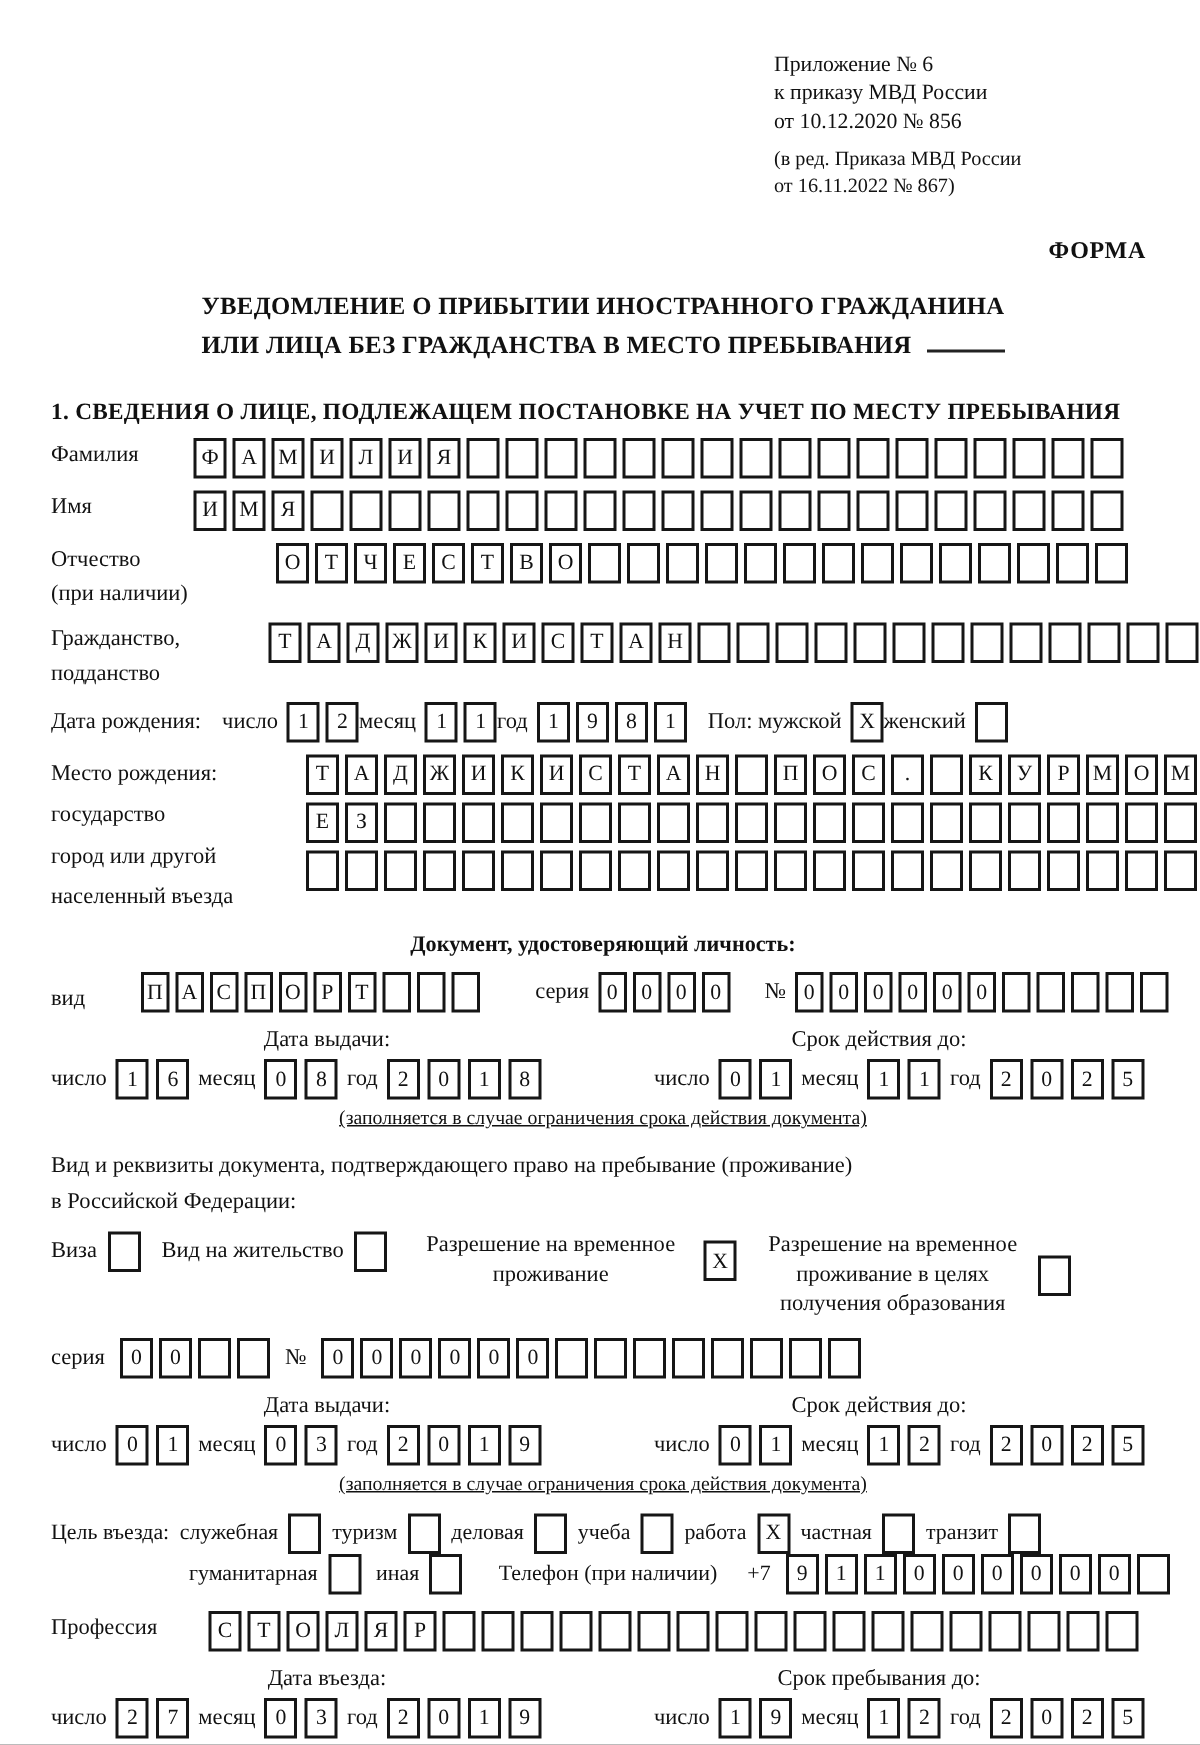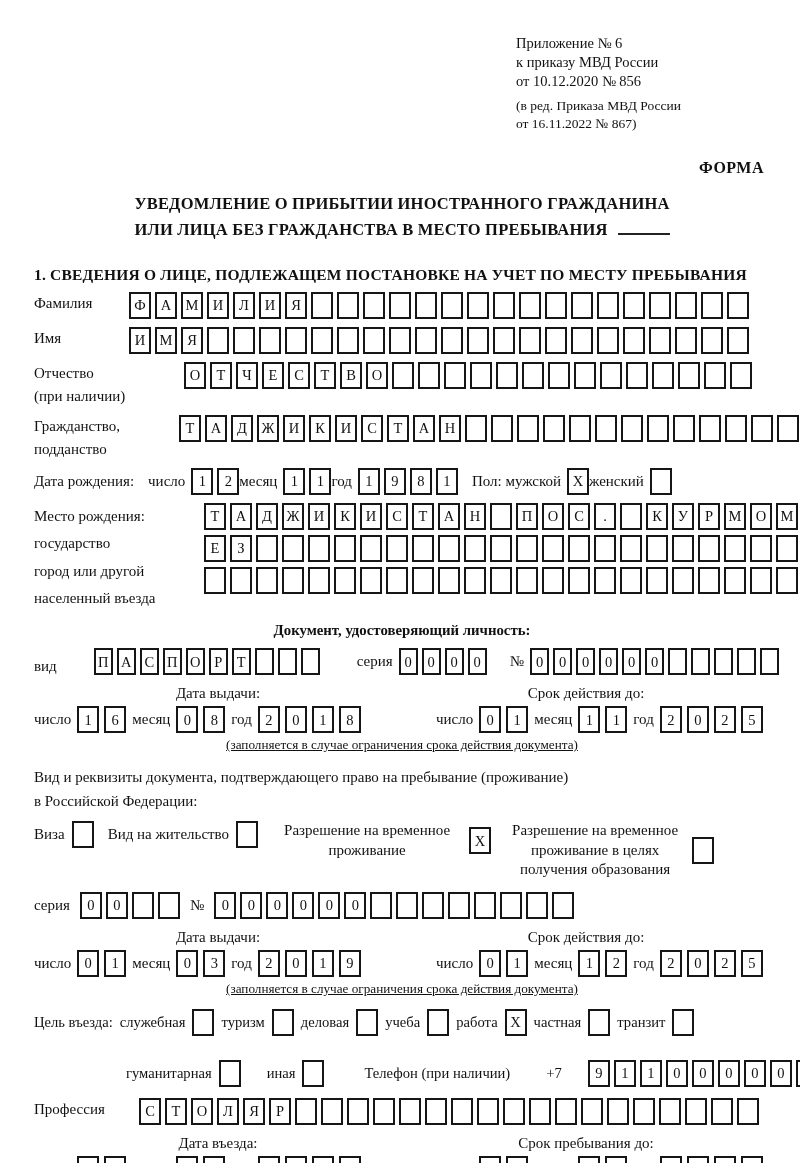--- a/index.html
+++ b/index.html
@@ -38,21 +38,21 @@
   .note{font-size:13.2px;text-align:center;margin-top:4px;text-decoration:underline;}
   
   .inl{display:inline-flex;align-items:center;gap:6px;white-space:nowrap;}
   .gap-l{margin-left:14px;}
   .opt{display:inline-flex;align-items:center;gap:7px;}
   .optlbl{line-height:1.3;}
   .optw2{max-width:190px;text-align:center;}
   .optw3{max-width:180px;text-align:center;}
   .doc-heading{font-weight:bold;text-align:center;margin-top:10px;font-size:14.8px;}
   .purpose-row{display:flex;align-items:center;gap:7px;margin-top:12px;font-size:14.6px;white-space:nowrap;}
-  .purpose-row2{display:flex;align-items:center;gap:26px;margin-top:24px;margin-left:92px;font-size:14.6px;white-space:nowrap;}
+  .purpose-row2{display:flex;align-items:center;gap:10px;margin-top:0;margin-left:92px;font-size:14.6px;white-space:nowrap;}
   .intro{margin-top:12px;line-height:1.6;}
 </style>
 </head>
 <body>
 
 <div class="page">
 
   <div class="appendix">
     <div>Приложение № 6</div>
     <div>к приказу МВД России</div>

